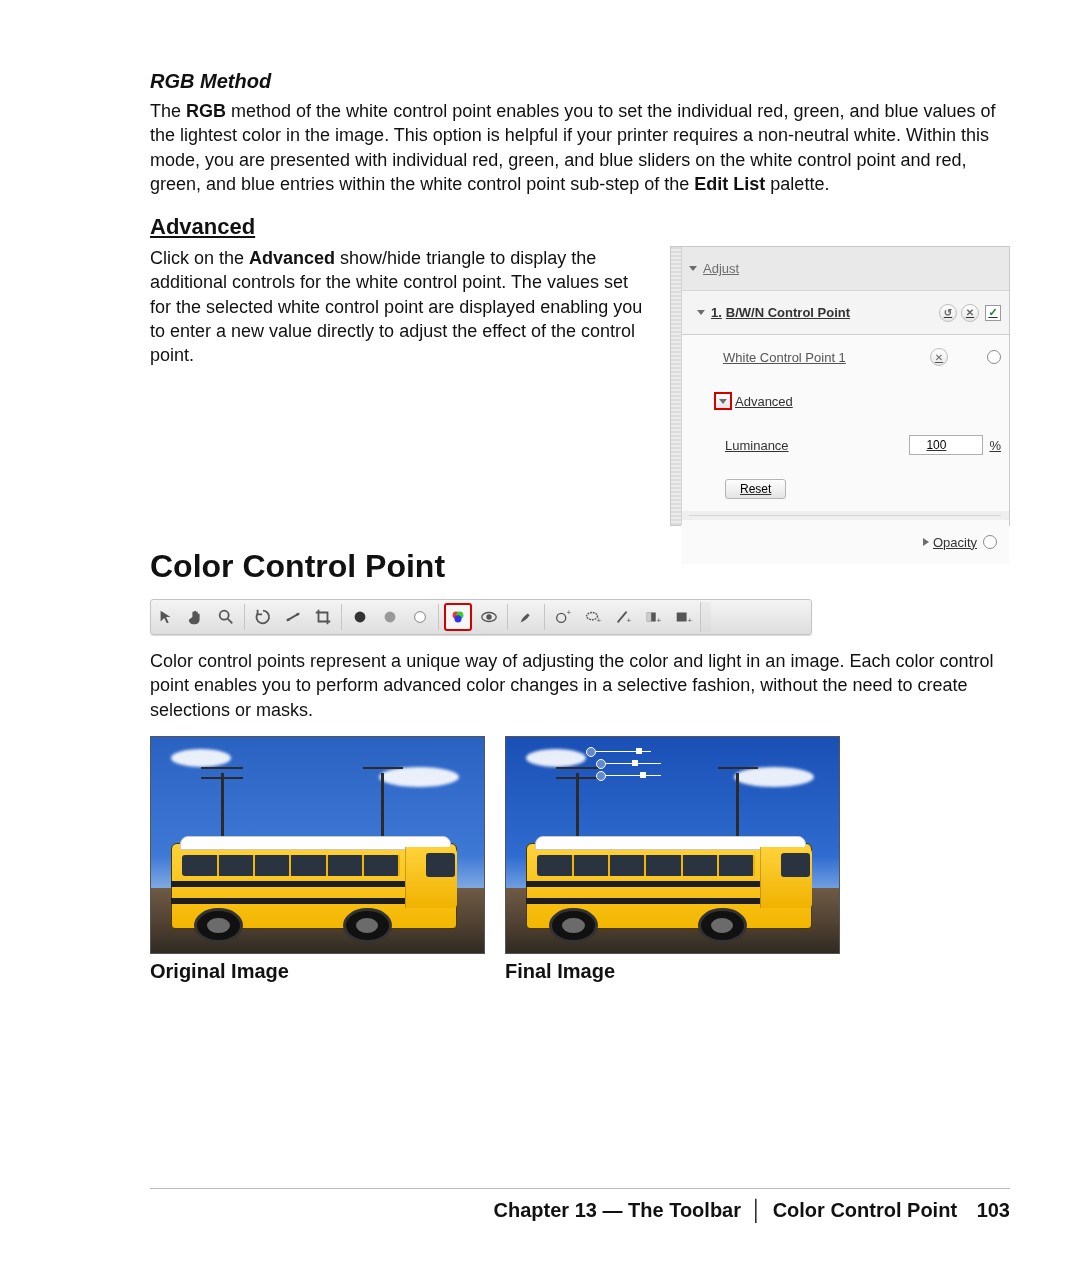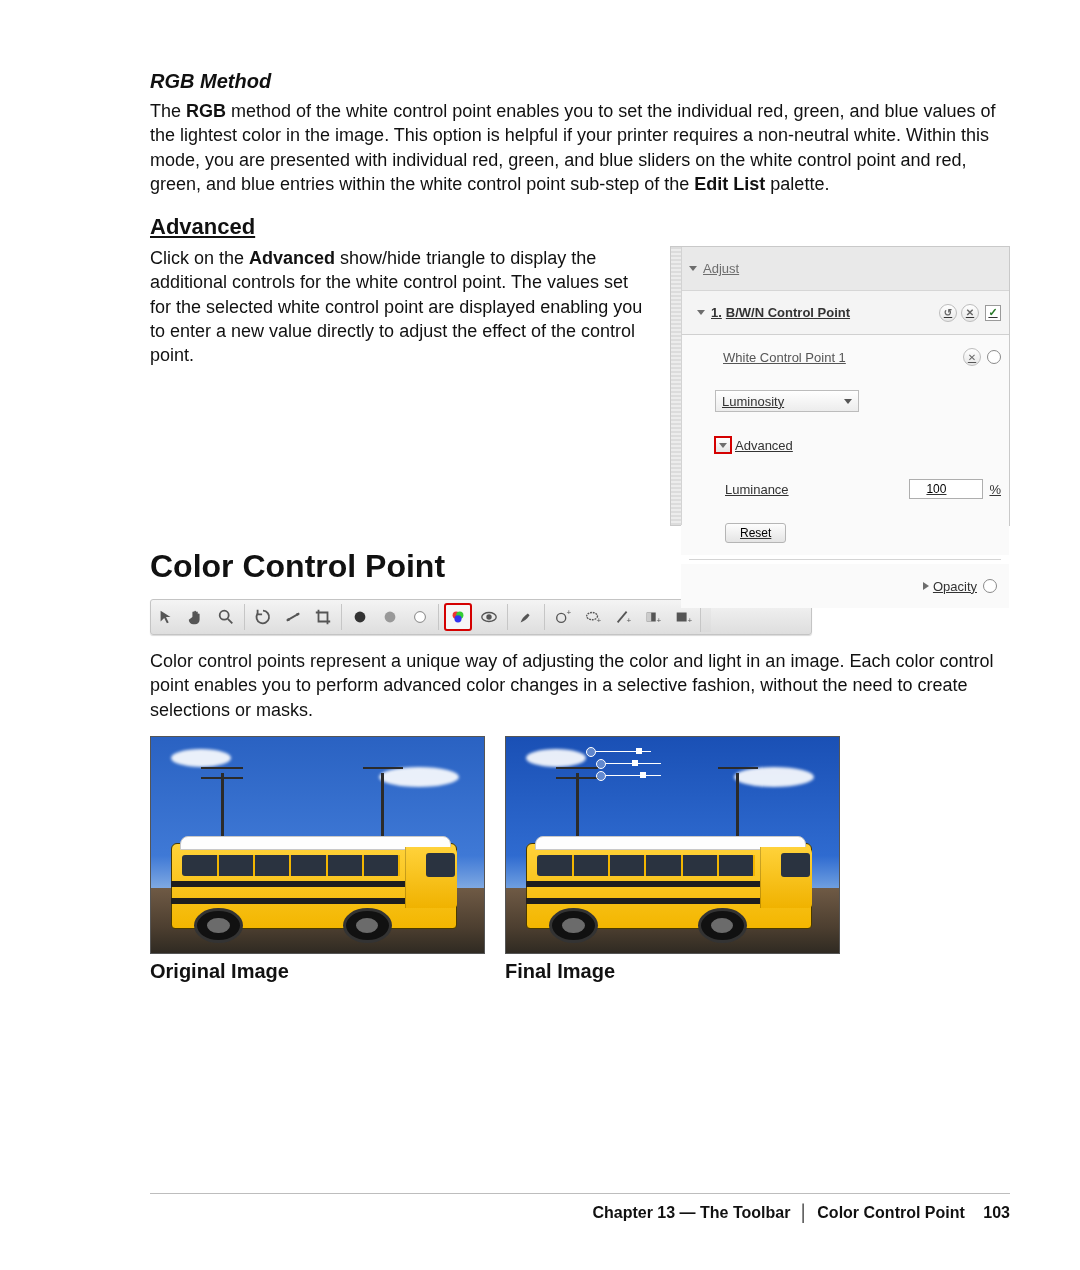--- a/index.html
+++ b/index.html
@@ -83,20 +83,21 @@
     color: #6d6d6d;
   }
   .p-row.section {
     background: #f4f4f4;
     border-bottom: 1px solid #d0d0d0;
     font-weight: 700;
   }
   .p-row.sub {
     background: #fafafa;
     color: #555;
+    gap: 33px;
   }
   .p-row.setting {
     background: #fafafa;
   }
   .tri {
     width: 0; height: 0;
     border-top: 5px solid #6d6d6d;
     border-left: 4px solid transparent;
     border-right: 4px solid transparent;
     margin-right: 6px;
@@ -371,21 +372,21 @@
   }
 
   
   .footer {
     position: absolute;
     bottom: 48px;
     right: 70px;
     left: 150px;
     border-top: 1px solid #bdbdbd;
     padding-top: 10px;
-    font-size: 16px;
+    font-size: 20px;
     text-align: right;
   }
   .footer .chap { font-weight: 700; }
   .footer .sep { font-weight: 400; margin: 0 4px; }
   .footer .sub { font-weight: 700; }
   .footer .pg { font-weight: 700; margin-left: 14px; }
 </style>
 </head>
 <body>
 
@@ -418,26 +419,20 @@
           <span class="sp"></span>
           <span class="icon-btn">↺</span>
           <span class="icon-btn">✕</span>
           <span class="chk">✓</span>
         </div>
         <div class="p-row sub" style="padding-left:42px;">
           <span>White Control Point 1</span>
           <span class="sp"></span>
           <span class="icon-btn">✕</span>
           <span class="radio"></span>
-        </div>
-        <div class="p-row setting" style="padding-left:34px;">
-          <div class="select">
-            <span>Luminosity</span>
-            <span class="dd"></span>
-          </div>
         </div>
         <div class="p-row setting" style="padding-left:34px;">
           <span class="tri-box red-outline">
             <span class="tri"></span>
           </span>
           <span>Advanced</span>
         </div>
         <div class="p-row setting" style="padding-left:44px;">
           <span>Luminance</span>
           <span class="sp"></span>

